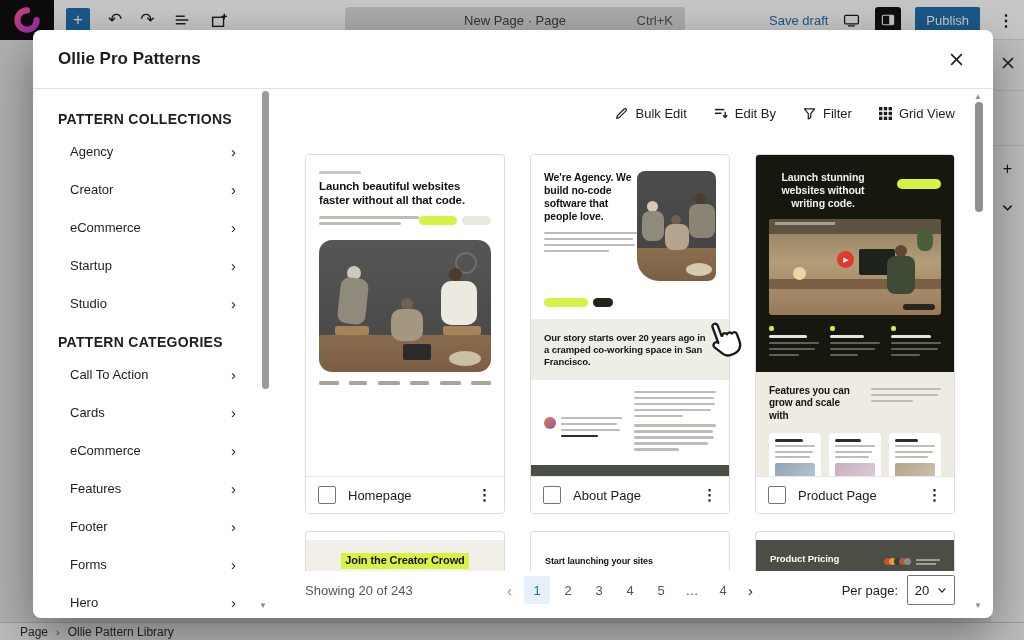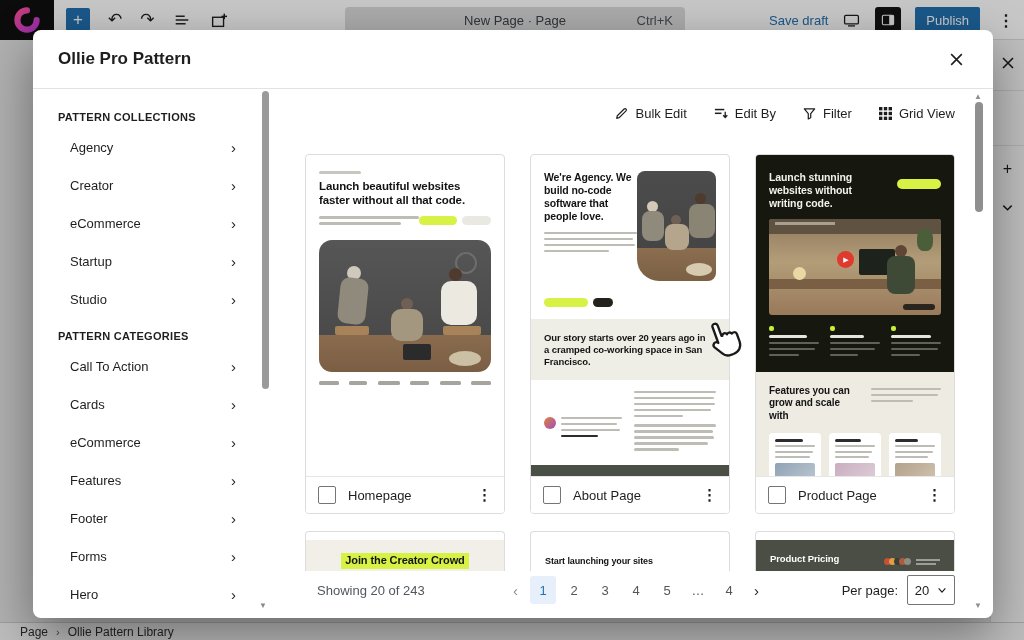--- a/index.html
+++ b/index.html
@@ -29,21 +29,21 @@
 
   
   .modal { position:absolute; left:33px; top:30px; width:960px; height:588px; background:#fff; border-radius:8px; box-shadow:0 18px 50px rgba(0,0,0,.4); z-index:10; overflow:hidden; }
   .modal-header { height:58px; display:flex; align-items:center; padding:0 28px 0 25px; }
   .modal-title { font-size:17px; font-weight:700; color:#1e1e1e; }
   .modal-close { margin-left:auto; display:flex; }
   .modal-body { position:absolute; top:58px; left:0; right:0; bottom:0; border-top:1px solid #e2e2e2; }
 
   
   .psidebar { position:absolute; left:0; top:0; bottom:0; width:252px; padding:22px 0 0 25px; }
-  .side-header { font-size:11px; font-weight:700; color:#1e1e1e; letter-spacing:.3px; margin-bottom:5px; }
+  .side-header { font-size:14px; font-weight:700; color:#1e1e1e; letter-spacing:.3px; margin-bottom:5px; }
   .side-item { display:flex; align-items:center; width:178px; height:38px; padding-left:12px; font-size:13px; color:#1e1e1e; }
   .side-item .chev { margin-left:auto; font-size:15px; color:#1e1e1e; }
   .side-gap { height:12px; }
   .side-scroll { position:absolute; left:229px; top:2px; width:7px; height:298px; background:#9a9a9a; border-radius:4px; }
   .side-scroll-down { position:absolute; left:226px; bottom:8px; font-size:8px; color:#8a8a8a; }
 
   
   .pmain { position:absolute; left:252px; right:0; top:0; bottom:0; }
   .ptoolbar { position:absolute; top:9px; left:20px; right:38px; height:30px; display:flex; align-items:center; }
   .search-box { width:148px; height:30px; border:1px solid #8c8f94; border-radius:2px; background:#f5f5f8; display:flex; align-items:center; gap:6px; padding:0 8px; }
@@ -56,21 +56,21 @@
   .pcard { width:200px; height:360px; border:1px solid #dcdcdc; border-radius:4px; background:#fff; overflow:hidden; display:flex; flex-direction:column; }
   .pcard-preview { height:322px; overflow:hidden; position:relative; display:flex; flex-direction:column; }
   .pcard-footer { height:37px; border-top:1px solid #e6e6e6; display:flex; align-items:center; gap:12px; padding:0 12px; background:#fff; }
   .checkbox { width:18px; height:18px; border:1px solid #757575; border-radius:2px; background:#fff; flex:0 0 auto; }
   .pcard-label { font-size:13px; color:#1e1e1e; }
   .pcard-kebab { margin-left:auto; font-size:15px; font-weight:700; color:#1e1e1e; }
 
   .row2 { position:absolute; top:442px; left:20px; display:flex; gap:25px; }
   .pcard-part { width:200px; height:40px; border:1px solid #dcdcdc; border-bottom:none; border-radius:4px 4px 0 0; background:#fff; overflow:hidden; position:relative; }
 
-  .pfooter { position:absolute; bottom:13px; left:20px; right:38px; display:flex; align-items:center;margin-left:12px; }
+  .pfooter { position:absolute; bottom:13px; left:20px; right:38px; display:flex; align-items:center; }
   .showing { flex:1; font-size:13px; color:#50575e; }
   .pagination { display:flex; align-items:center; gap:5px; }
   .page-btn { min-width:26px; height:28px; display:flex; align-items:center; justify-content:center; font-size:13px; color:#50575e; border-radius:3px; padding:0 4px; }
   .page-btn.active { background:#e7f0fa; color:#2271b1; }
   .page-arrow { color:#8f8f8f; font-size:15px; padding:0 7px; }
   .page-arrow.next { color:#1e1e1e; }
   .perpage { flex:1; display:flex; align-items:center; justify-content:flex-end; gap:9px; font-size:13px; color:#1e1e1e; }
   .pp-select { width:48px; height:30px; border:1px solid #757575; border-radius:2px; background:#fff; display:flex; align-items:center; justify-content:center; gap:8px; font-size:13px; color:#1e1e1e; }
 
   .mscroll-up { position:absolute; right:11px; top:3px; font-size:8px; color:#8f8f8f; }
@@ -175,21 +175,21 @@
   <div class="footer-bar">
     <span>Page</span>
     <span style="font-size:11px; color:#555;">›</span>
     <span>Ollie Pattern Library</span>
   </div>
 
   <div class="dim"></div>
 
   <div class="modal">
     <div class="modal-header">
-      <span class="modal-title">Ollie Pro Pattern</span>
+      <span class="modal-title">Ollie Pro Patterns</span>
       <span class="modal-close">
         <svg width="17" height="17" viewBox="0 0 16 16">
           <path d="M3 3 L13 13 M13 3 L3 13" stroke="#1e1e1e" stroke-width="1.5"></path>
         </svg>
       </span>
     </div>
 
     <div class="modal-body">
 
       <aside class="psidebar">
@@ -399,21 +399,21 @@
             </div>
             <div class="pcard-footer">
               <div class="checkbox"></div>
               <span class="pcard-label">About Page</span>
               <span class="pcard-kebab">⋮</span>
             </div>
           </div>
 
           <div class="pcard">
             <div class="pcard-preview" style="background:#16180f;">
-              <div style="padding:16px 13px 0;">
+              <div style="padding:16px 13px 0;text-align:center;">
                 <div style="display:flex; align-items:flex-start; gap:8px;">
                   <div class="ph-heading" style="font-size:10.5px; color:#f2f2ec; width:108px;">Launch stunning websites without writing code.</div>
                   <div class="pill lime" style="width:44px; height:10px; margin-left:auto; margin-top:8px;"></div>
                 </div>
                 <div style="margin-top:9px; height:96px; border-radius:3px; position:relative; overflow:hidden; background:linear-gradient(180deg,#8f7a5c,#b39d79 45%,#98795a);">
                   <div class="sceneblob" style="left:0; top:0; width:100%; height:15px; background:#5f5240;"></div>
                   <div class="sceneblob" style="left:6px; top:3px; width:60px; height:3px; background:#d9d4c8; opacity:.6;"></div>
                   <div class="sceneblob" style="right:8px; top:10px; width:16px; height:22px; border-radius:40%; background:#4b5e3a;"></div>
                   <div class="sceneblob" style="left:90px; top:30px; width:36px; height:26px; border-radius:2px; background:#1d221c;"></div>
                   <div class="sceneblob" style="left:0; top:60px; width:100%; height:10px; background:#7a5f44;"></div>

